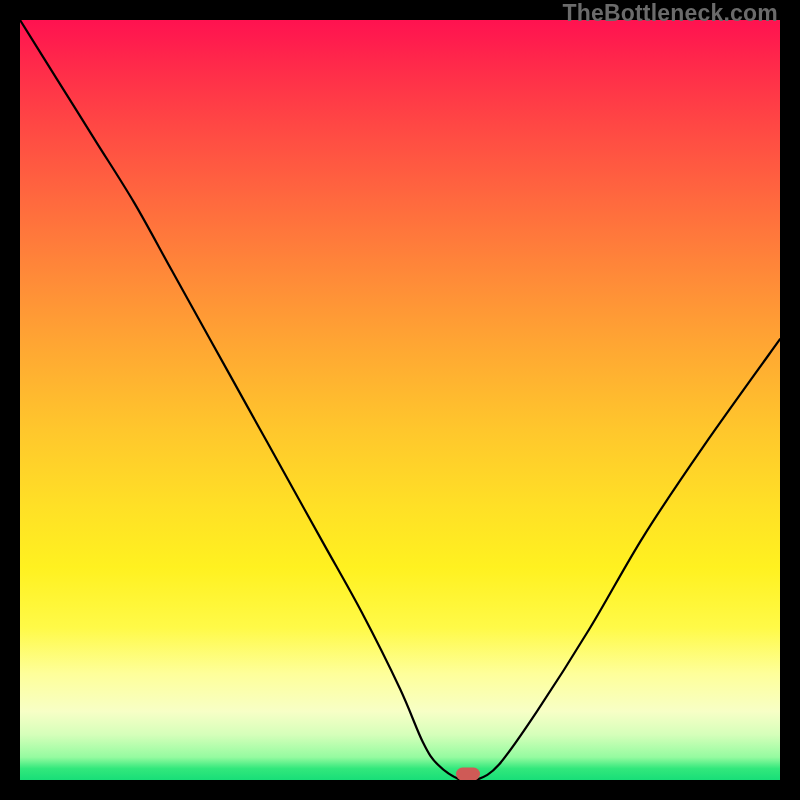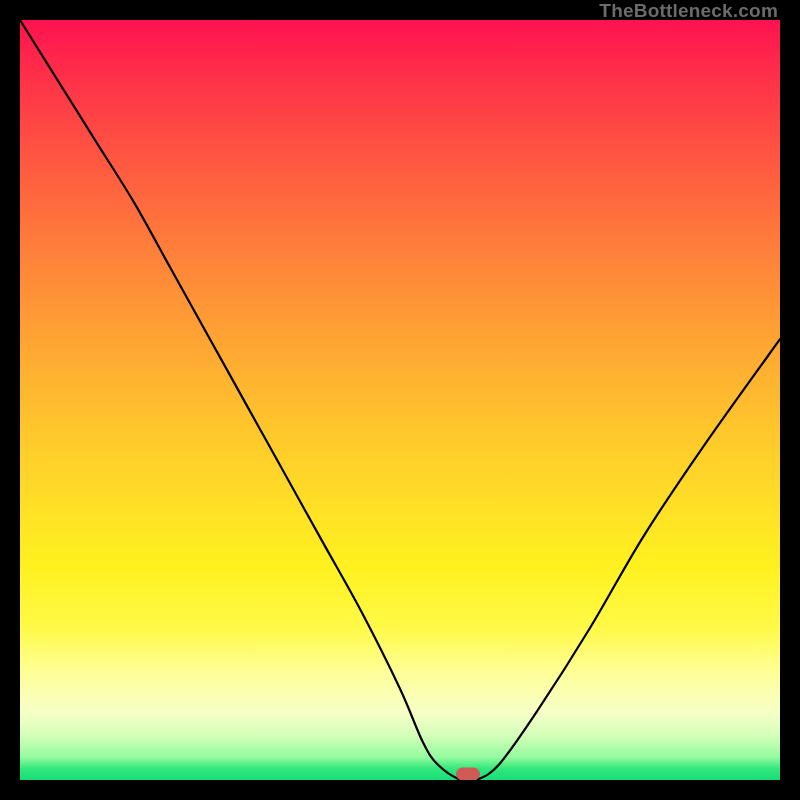--- a/index.html
+++ b/index.html
@@ -44,21 +44,21 @@
       #95fba0 97%,
       #32e87c 98.5%,
       #18de78 100%
     );
   }
   .watermark {
     position: absolute;
     top: 0;
     right: 22px;
     font-family: Arial, Helvetica, sans-serif;
-    font-size: 19px;
+    font-size: 23px;
     font-weight: 600;
     color: #6b6b6b;
     letter-spacing: 0.2px;
     user-select: none;
   }
   svg.curve {
     position: absolute;
     inset: 0;
   }
   .marker {

